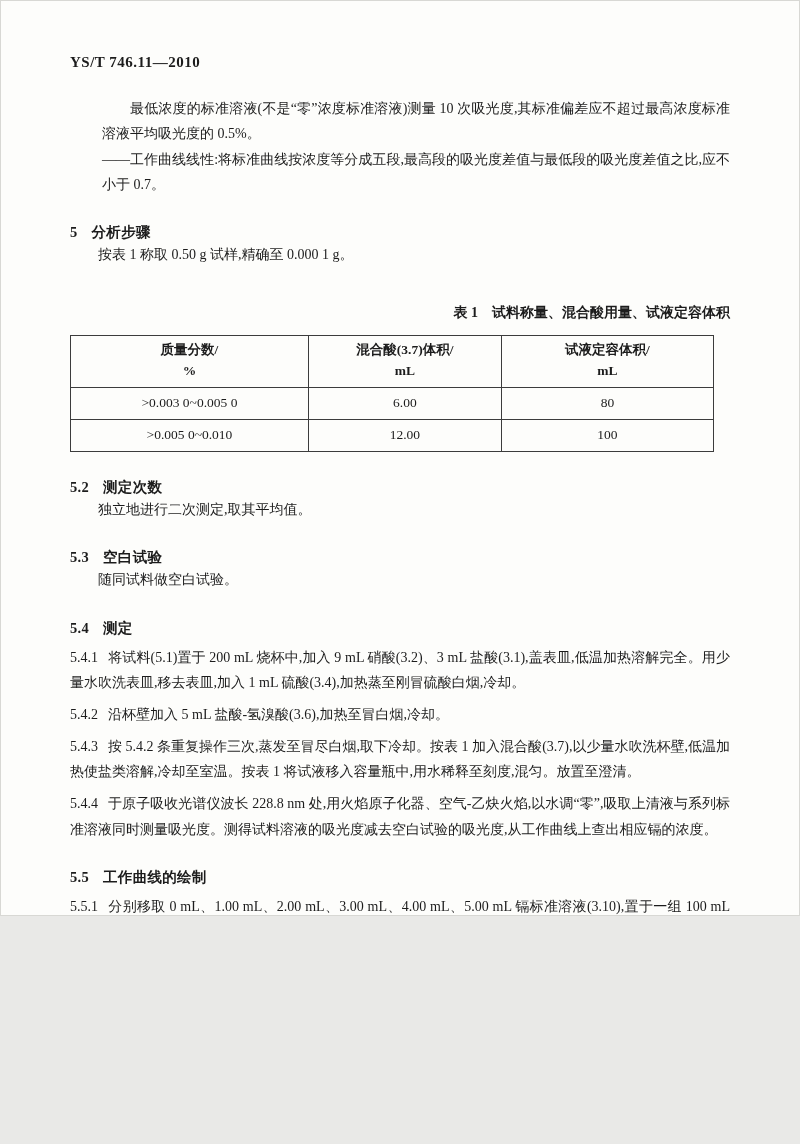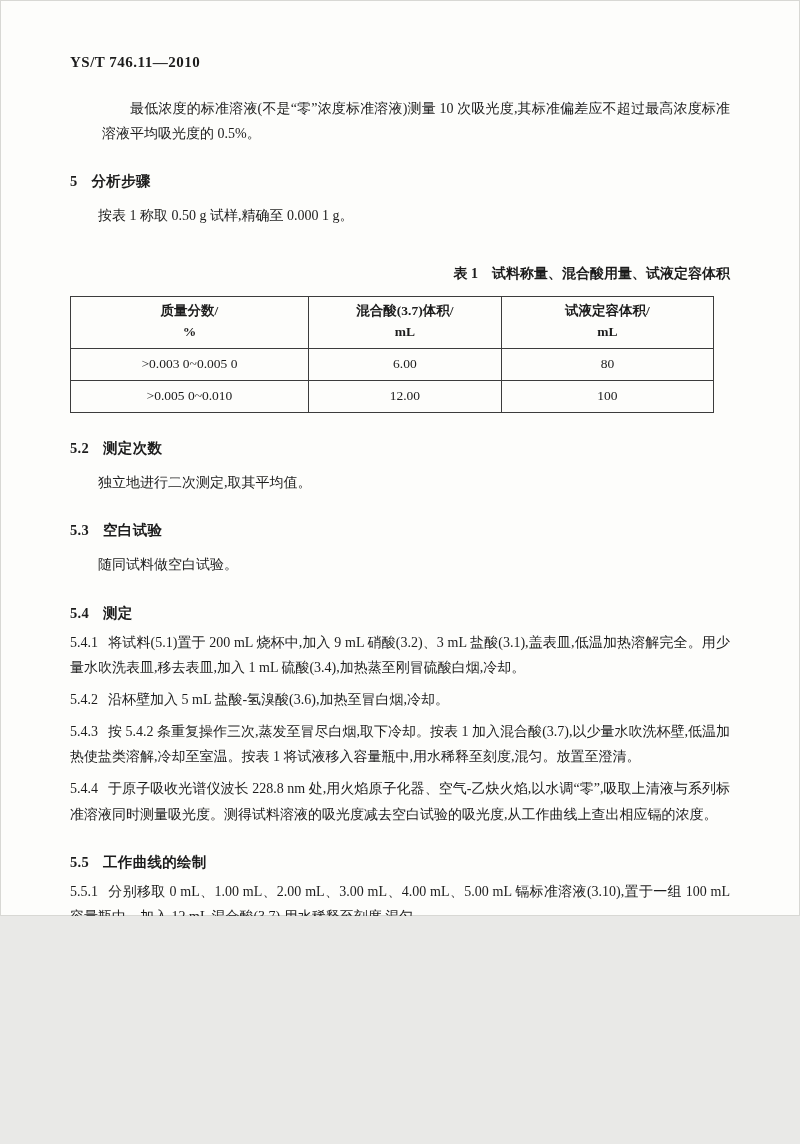--- a/index.html
+++ b/index.html
@@ -39,21 +39,21 @@
     font-weight: bold;
     margin-top: 26px;
     letter-spacing: 0.3px;
   }
   .sec-num { margin-right: 14px; }
 
   .body-p {
     font-size: 14px;
     line-height: 1.75;
     text-indent: 2em;
-    margin-top: 13px;
+    margin-top: 1px;
     text-align: justify;
   }
 
   .table-caption {
     text-align: right;
     font-weight: bold;
     font-size: 14px;
     margin-top: 36px;
   }
   .cap-label { margin-right: 14px; }
@@ -106,20 +106,21 @@
 </style>
 </head>
 <body>
 
 <div class="page">
 
   <div class="std-no">YS/T 746.11—2010</div>
 
   <div class="intro">
     <p class="intro-p indent">最低浓度的标准溶液(不是“零”浓度标准溶液)测量 10 次吸光度,其标准偏差应不超过最高浓度标准溶液平均吸光度的 0.5%。</p>
+    <p class="intro-p">——工作曲线线性:将标准曲线按浓度等分成五段,最高段的吸光度差值与最低段的吸光度差值之比,应不小于 0.7。</p>
   </div>
 
   <h2 class="sec-h"><span class="sec-num">5</span><span>分析步骤</span></h2>
 
   <p class="body-p">按表 1 称取 0.50 g 试样,精确至 0.000 1 g。</p>
 
   <div class="table-caption"><span class="cap-label">表 1</span><span>试料称量、混合酸用量、试液定容体积</span></div>
 
   <table class="data-table">
     <colgroup>

